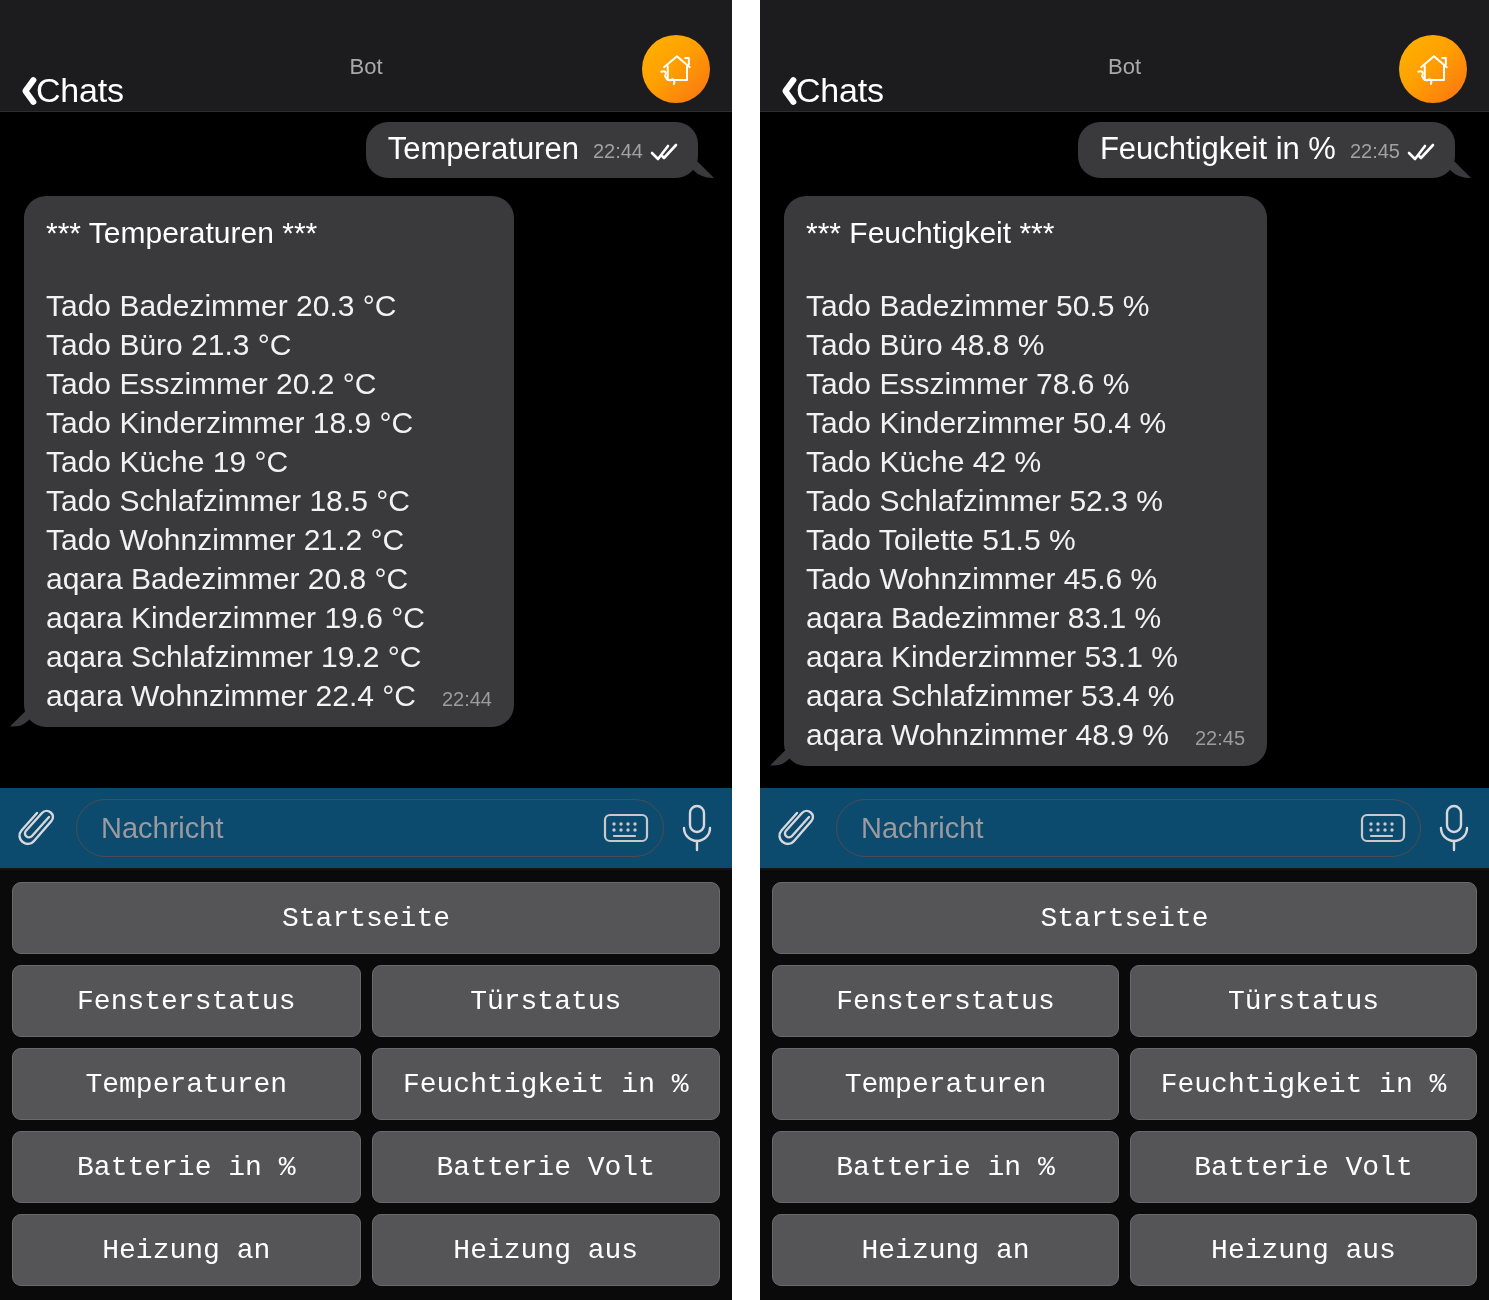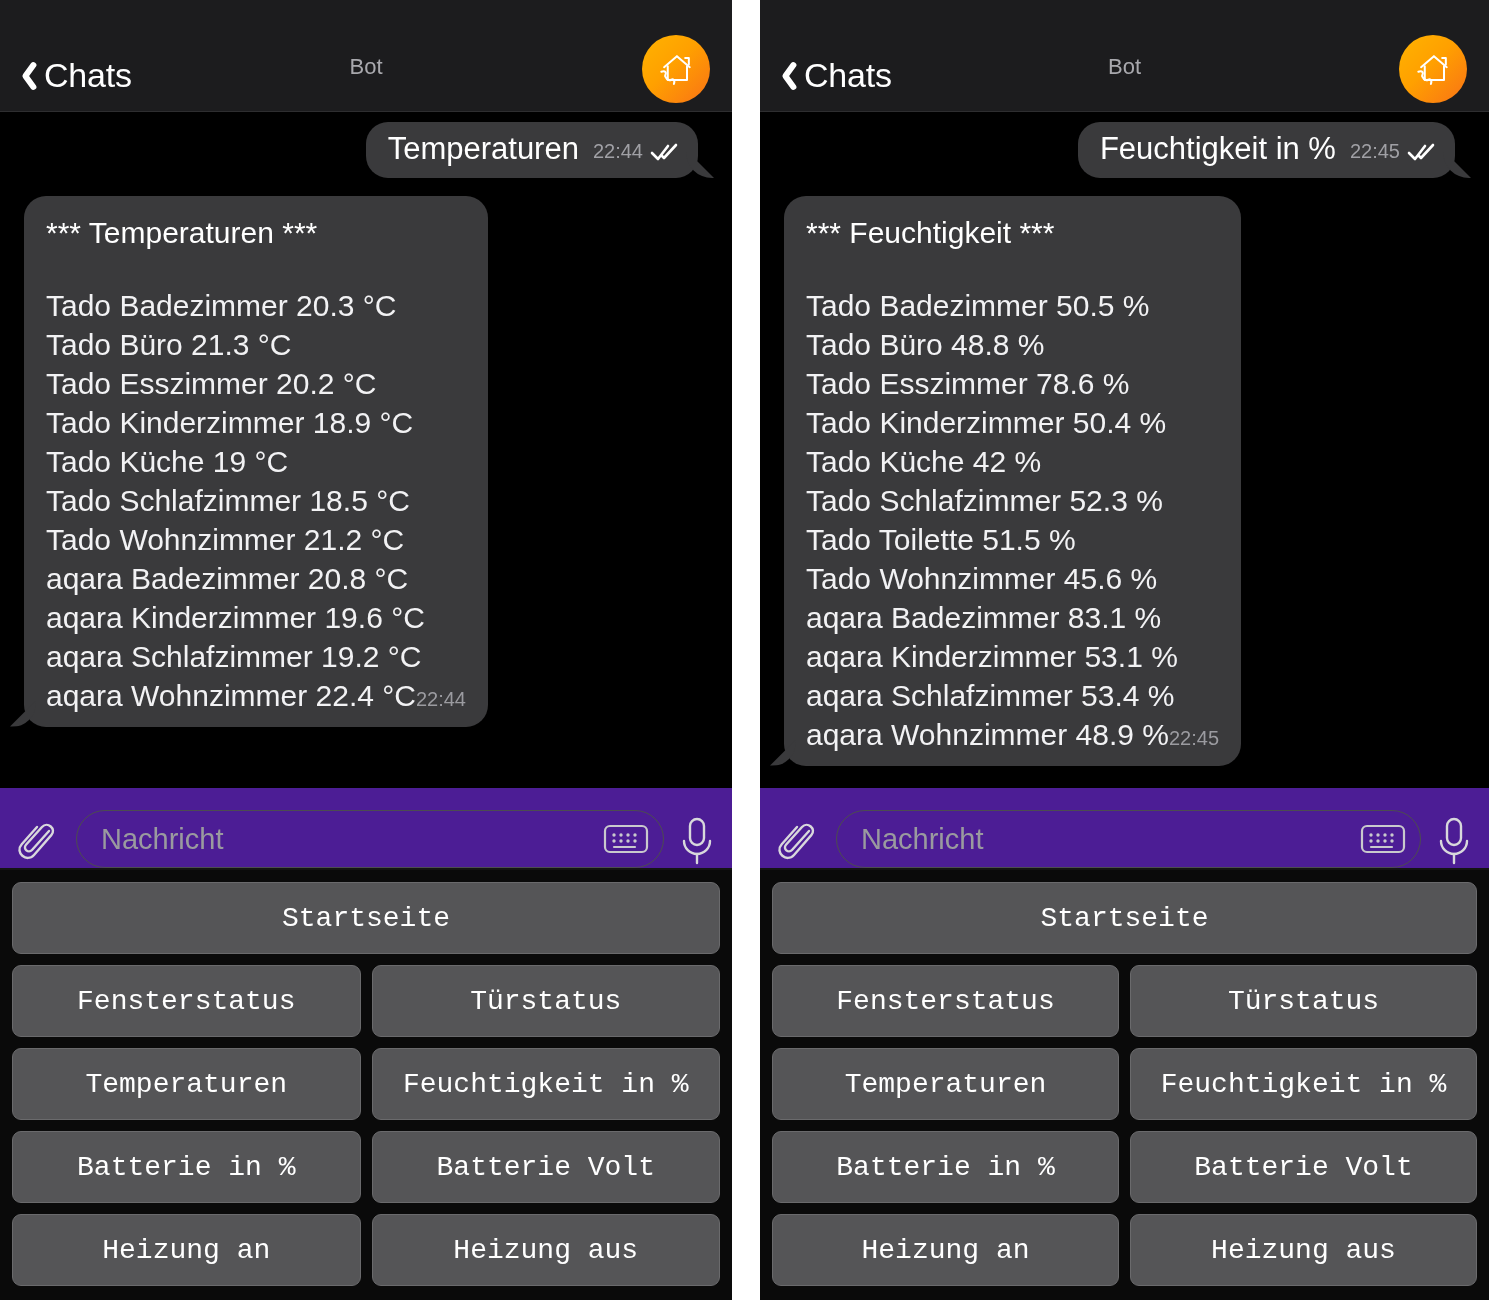--- a/index.html
+++ b/index.html
@@ -26,22 +26,22 @@
 
   
   .nav-bar {
     height: 112px;
     background: #1c1c1e;
     border-bottom: 1px solid #2e2e30;
     position: relative;
     flex: 0 0 112px;
   }
   .back-wrap {
-    position: absolute; left: 14px; bottom: 16px;
-    display: flex; align-items: center; gap: 10px;
+    position: absolute; left: 14px; bottom: 1px;
+    display: flex; align-items: center; gap: 2px;
     cursor: pointer;
   }
   .chev {
     width: 20px; height: 34px; position: relative;
   }
   .chev::before, .chev::after {
     content: ""; position: absolute; left: 7px;
     width: 6px; height: 19px; background: #ffffff; border-radius: 3px;
   }
   .chev::before { top: 0px; transform: rotate(36deg); transform-origin: bottom center; }
@@ -111,28 +111,28 @@
     font-size: 20px; color: #a0a0a5; padding-bottom: 3px;
   }
   .ticks { width: 30px; height: 20px; display: block; }
 
   .msg-title { font-size: 30px; color: #ffffff; line-height: 1.25; }
   .msg-spacer { height: 34px; }
   .msg-line {
     font-size: 30px; color: #f2f2f4; line-height: 1.3;
     white-space: nowrap;
   }
-  .msg-lastline { display: flex; align-items: baseline; }
+  .msg-lastline { display: flex; align-items: baseline; gap: 26px; }
   .in-time { font-size: 20px; color: #9b9ba0; }
 
   
   .composer {
     flex: 0 0 82px;
-    background: #4c1d95;
-    display: flex; align-items: flex-end;
+    background: #0c4a6e;
+    display: flex; align-items: center;
     padding: 0 16px; gap: 14px;
     border-bottom: 2px solid #141414;
   }
   .clip { width: 46px; height: 52px; flex: 0 0 46px; cursor: pointer; }
   .clip svg, .mic svg { width: 100%; height: 100%; display: block; }
   .field {
     flex: 1 1 auto; height: 58px;
     border: 1.5px solid #4c4c50;
     border-radius: 29px;
     display: flex; align-items: center;

